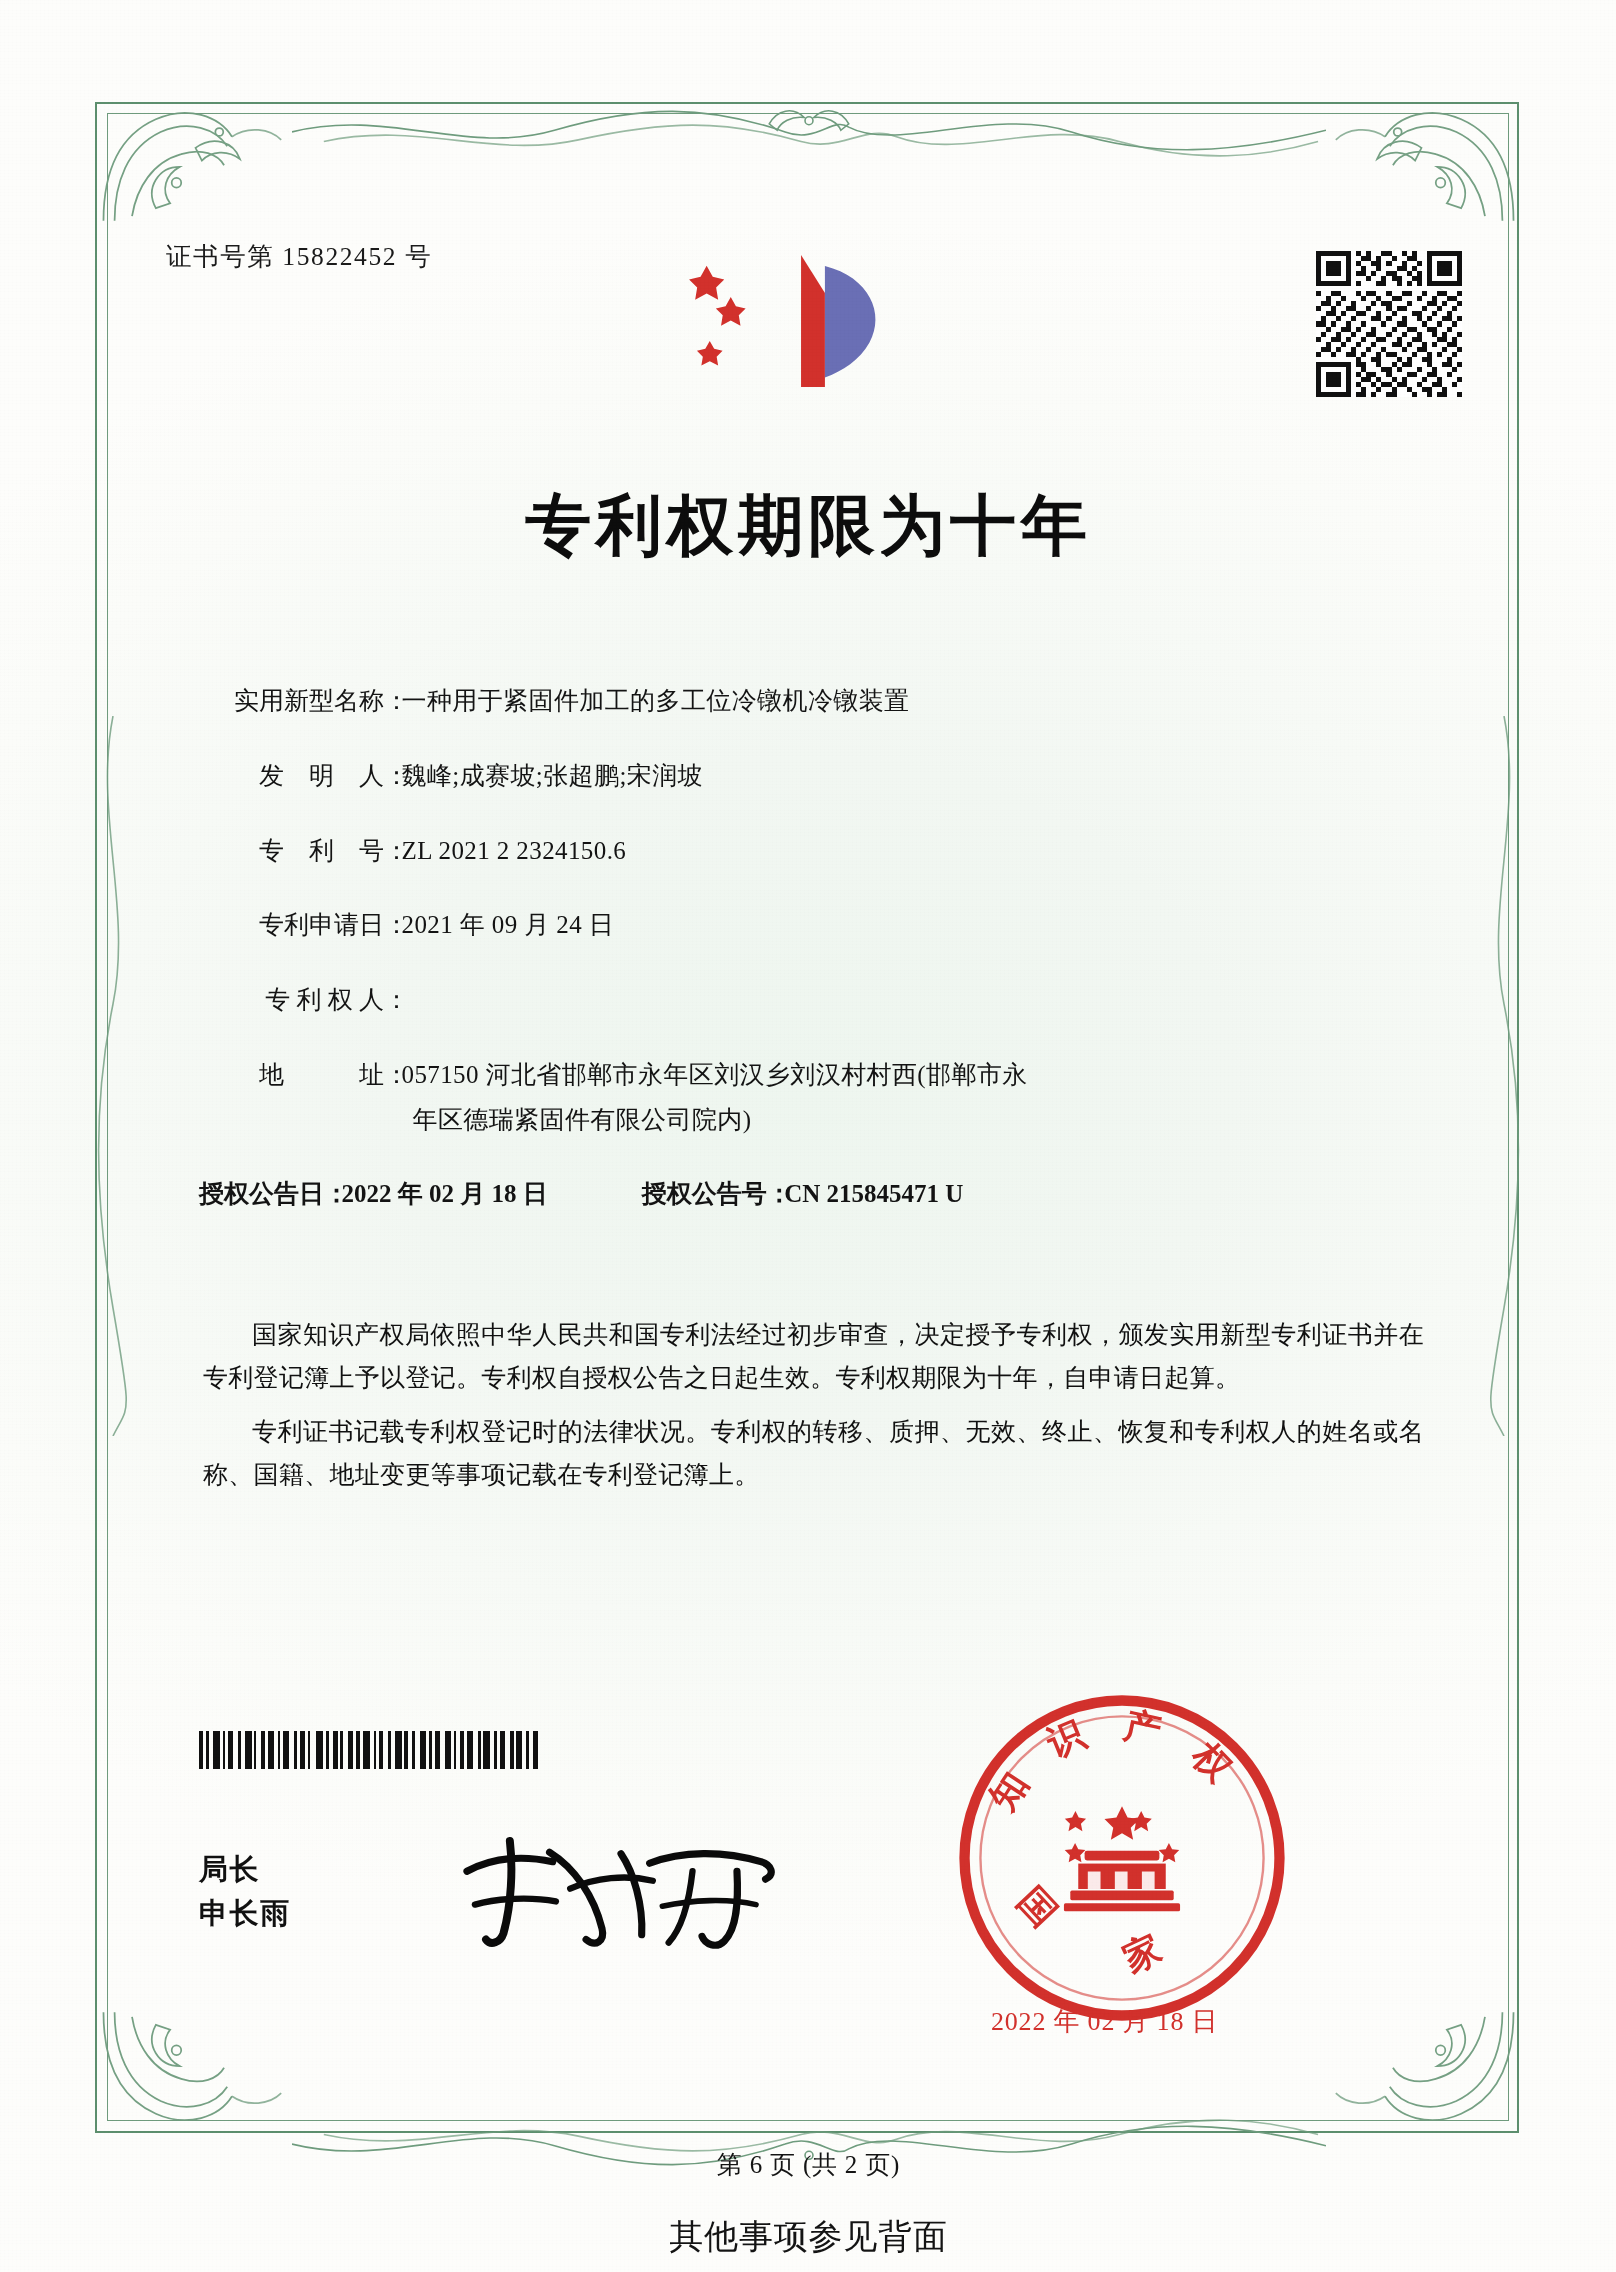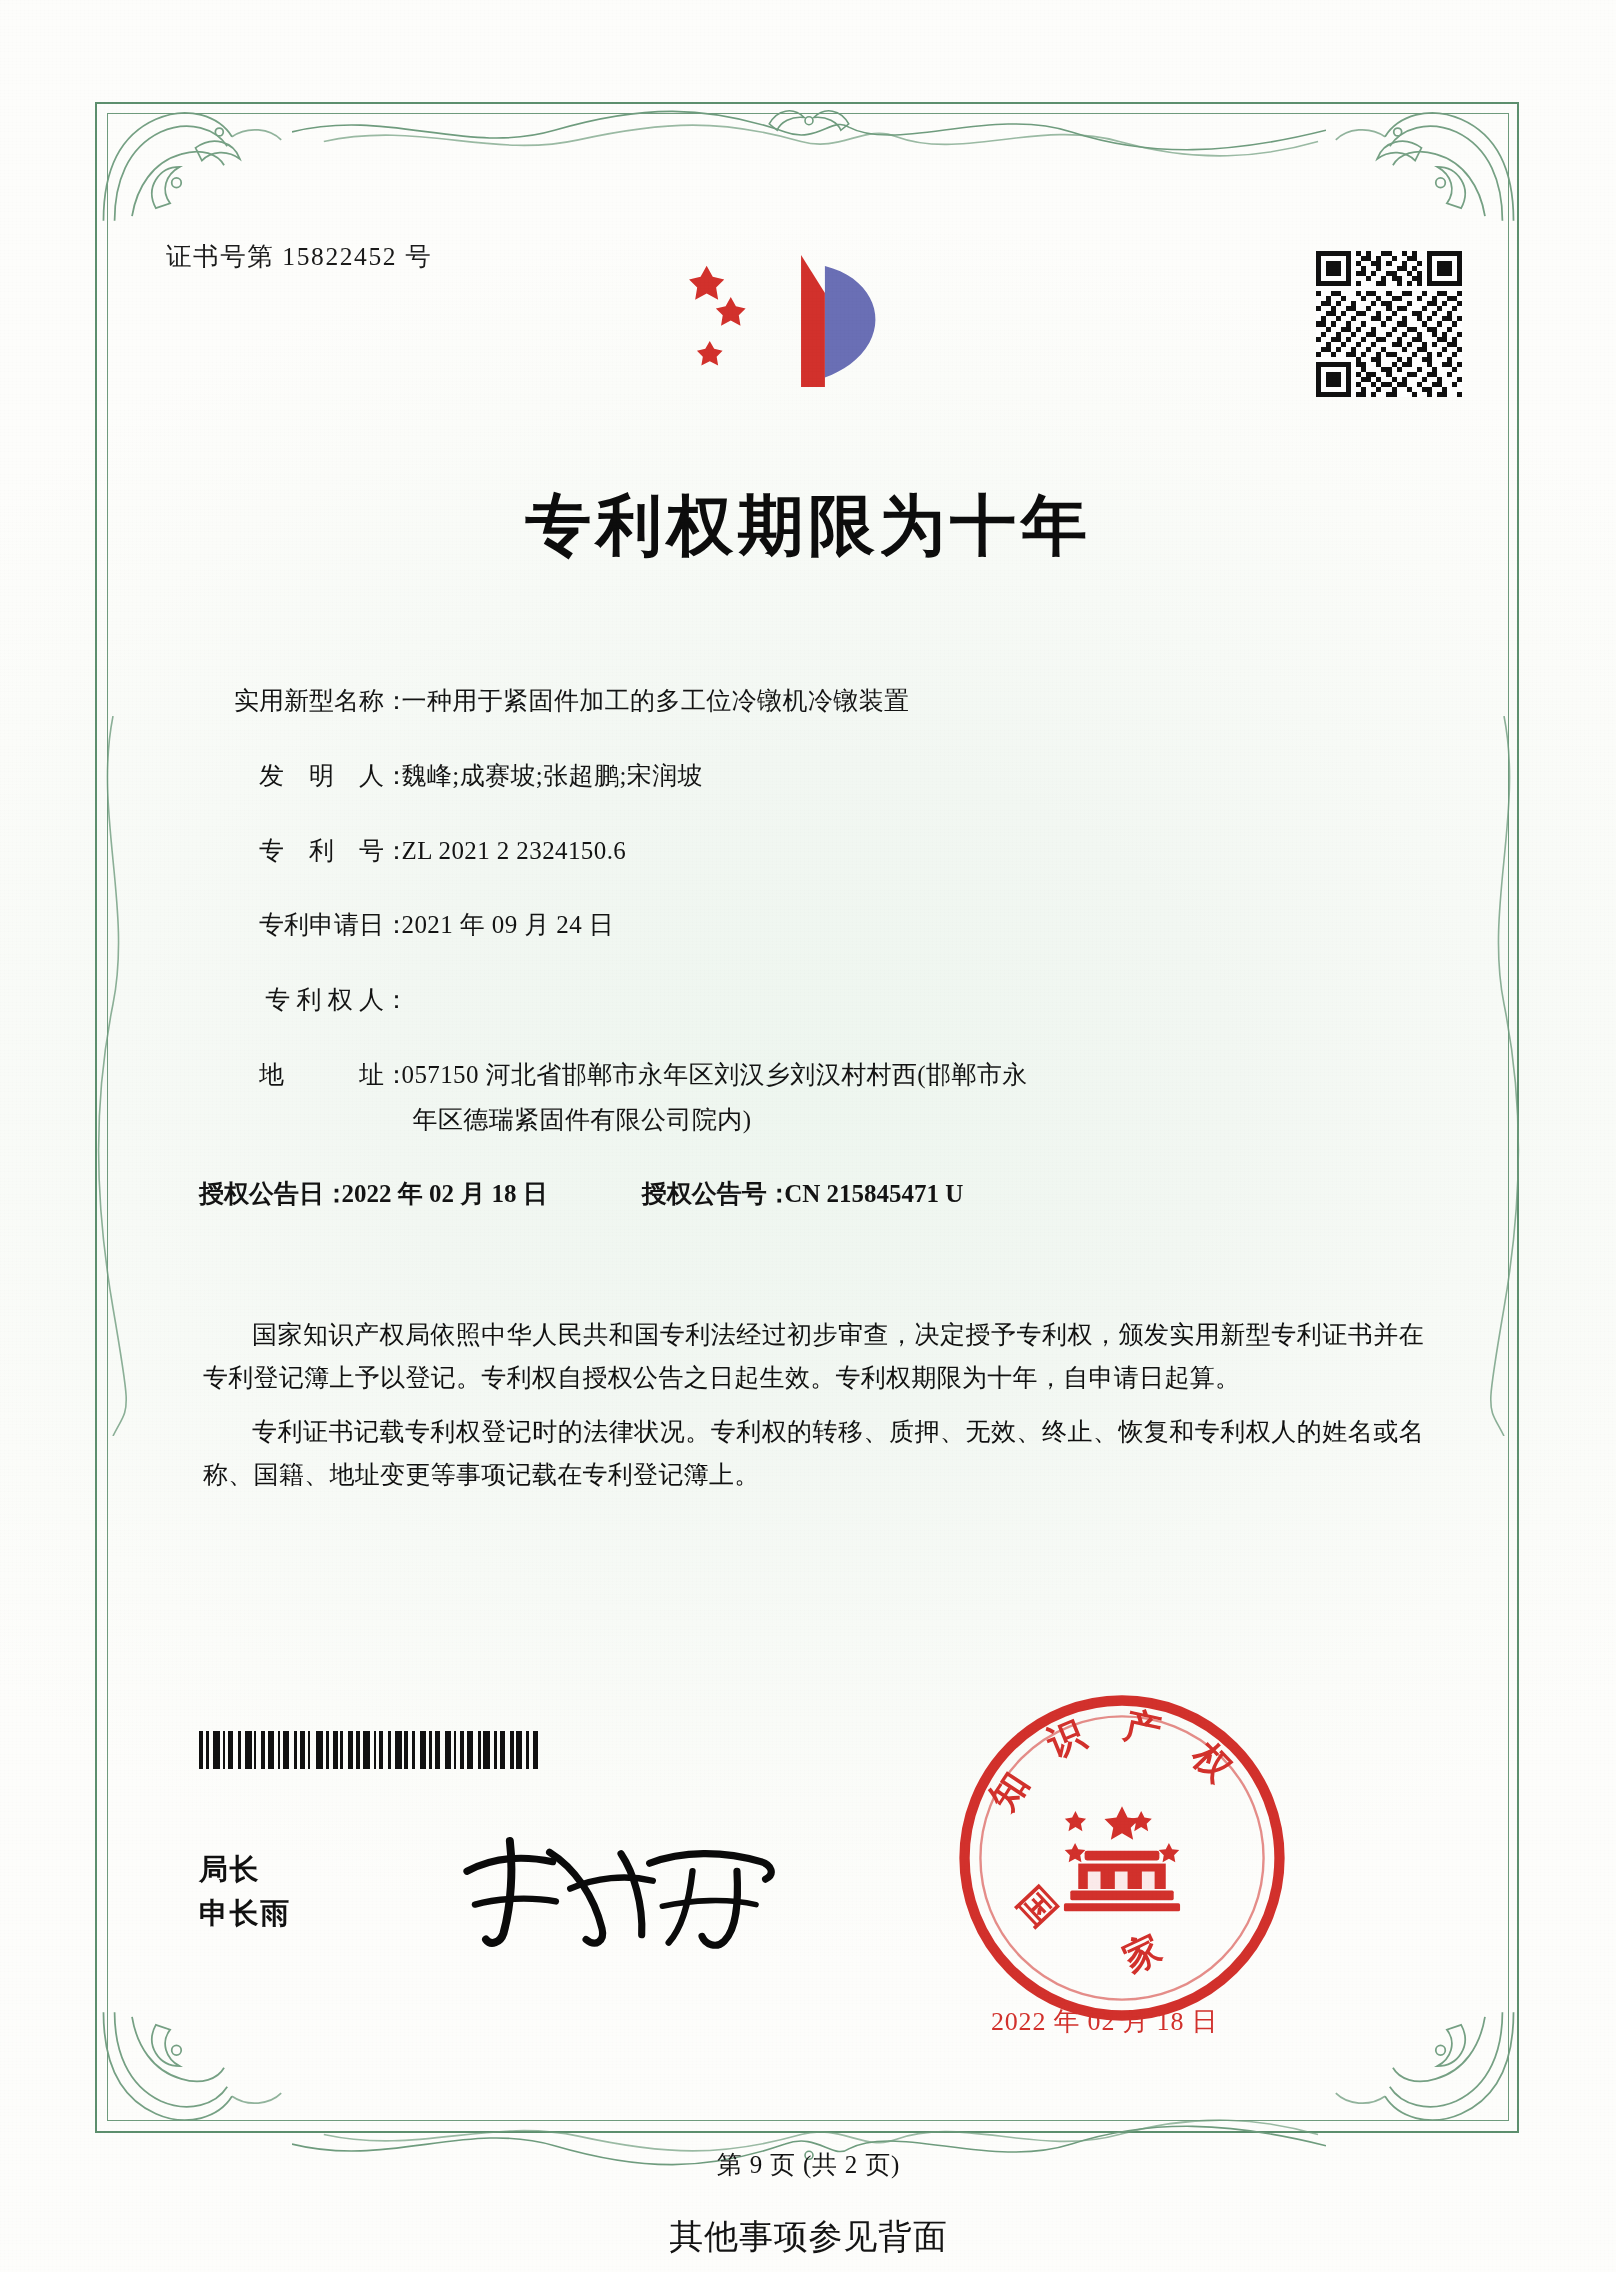--- a/index.html
+++ b/index.html
@@ -793,17 +793,17 @@
         <path d="M215 150 l7 14 15 2 -11 11 3 15 -14 -8 -14 8 3 -15 -11 -11 15 -2z"></path>
         <path d="M172 170 l4.5 9 10 1.5 -7 7 2 10 -9.5 -5.5 -9.5 5.5 2 -10 -7 -7 10 -1.5z" transform="translate(-22,-6) scale(0.92) translate(22,6)"></path>
         <path d="M258 170 l4.5 9 10 1.5 -7 7 2 10 -9.5 -5.5 -9.5 5.5 2 -10 -7 -7 10 -1.5z" transform="translate(22,-6) scale(0.92) translate(-22,6)"></path>
         <path d="M156 196 l4 8 9 1 -6.5 6.5 1.5 9 -8 -4.5 -8 4.5 1.5 -9 -6.5 -6.5 9 -1z"></path>
         <path d="M274 196 l4 8 9 1 -6.5 6.5 1.5 9 -8 -4.5 -8 4.5 1.5 -9 -6.5 -6.5 9 -1z"></path>
       </g>
     </svg>
   </div>
   <div class="seal-date">2022 年 02 月 18 日</div>
 
-  <div class="page-num">第 9 页 (共 2 页)</div>
+  <div class="page-num">第 6 页 (共 2 页)</div>
   <div class="back-note">其他事项参见背面</div>
 
 </div>
 
 
 </body></html>

